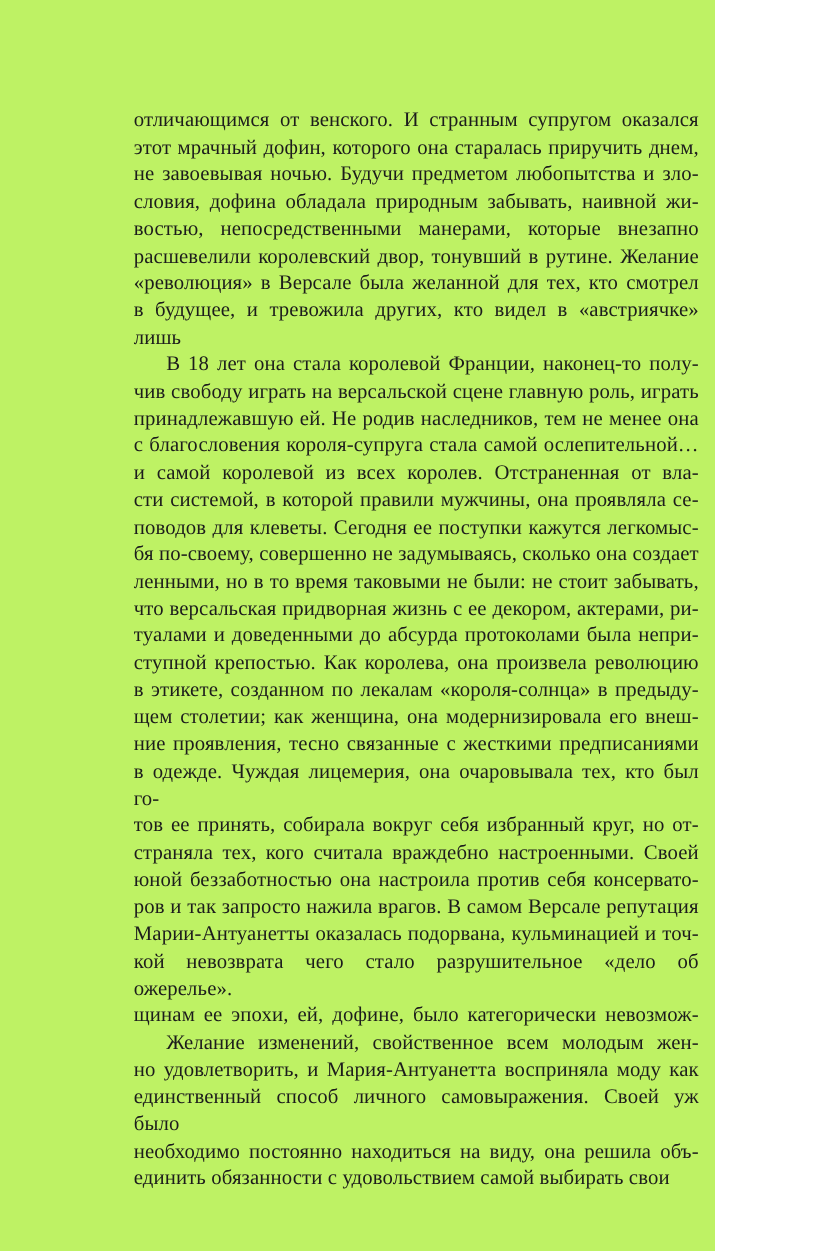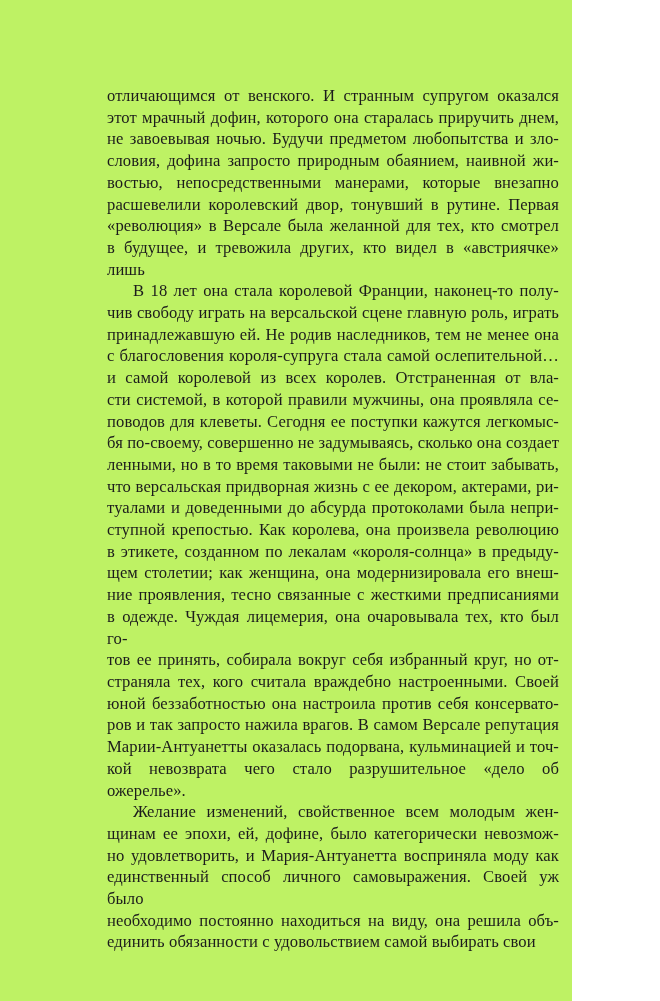--- a/index.html
+++ b/index.html
@@ -52,23 +52,23 @@
 </style>
 </head>
 <body>
 
 <div class="page">
   <div class="text-block" id="text-block">
       <div class="paragraph">
         <div class="line">отличающимся от венского. И странным супругом оказался</div>
         <div class="line">этот мрачный дофин, которого она старалась приручить днем,</div>
         <div class="line">не завоевывая ночью. Будучи предметом любопытства и зло-</div>
-        <div class="line">словия, дофина запросто природным обаянием, наивной жи-</div>
+        <div class="line">словия, дофина обладала природным забывать, наивной жи-</div>
         <div class="line">востью, непосредственными манерами, которые внезапно</div>
-        <div class="line">расшевелили королевский двор, тонувший в рутине. Первая</div>
+        <div class="line">расшевелили королевский двор, тонувший в рутине. Желание</div>
         <div class="line">«революция» в Версале была желанной для тех, кто смотрел</div>
         <div class="line">в будущее, и тревожила других, кто видел в «австриячке» лишь</div>
       </div>
       <div class="paragraph">
         <div class="line indent">В 18 лет она стала королевой Франции, наконец-то полу-</div>
         <div class="line">чив свободу играть на версальской сцене главную роль, играть</div>
         <div class="line">принадлежавшую ей. Не родив наследников, тем не менее она</div>
         <div class="line">с благословения короля-супруга стала самой ослепительной…</div>
         <div class="line">и самой королевой из всех королев. Отстраненная от вла-</div>
         <div class="line">сти системой, в которой правили мужчины, она проявляла се-</div>
@@ -83,22 +83,22 @@
         <div class="line">ние проявления, тесно связанные с жесткими предписаниями</div>
         <div class="line">в одежде. Чуждая лицемерия, она очаровывала тех, кто был го-</div>
         <div class="line">тов ее принять, собирала вокруг себя избранный круг, но от-</div>
         <div class="line">страняла тех, кого считала враждебно настроенными. Своей</div>
         <div class="line">юной беззаботностью она настроила против себя консервато-</div>
         <div class="line">ров и так запросто нажила врагов. В самом Версале репутация</div>
         <div class="line">Марии-Антуанетты оказалась подорвана, кульминацией и точ-</div>
         <div class="line last">кой невозврата чего стало разрушительное «дело об ожерелье».</div>
       </div>
       <div class="paragraph">
+        <div class="line">щинам ее эпохи, ей, дофине, было категорически невозмож-</div>
         <div class="line indent">Желание изменений, свойственное всем молодым жен-</div>
-        <div class="line">щинам ее эпохи, ей, дофине, было категорически невозмож-</div>
         <div class="line">но удовлетворить, и Мария-Антуанетта восприняла моду как</div>
         <div class="line">единственный способ личного самовыражения. Своей уж было</div>
         <div class="line">необходимо постоянно находиться на виду, она решила объ-</div>
         <div class="line last">единить обязанности с удовольствием самой выбирать свои</div>
       </div>
     </div>
   <div class="page-number">10</div>
 </div>
 
 </body></html>

